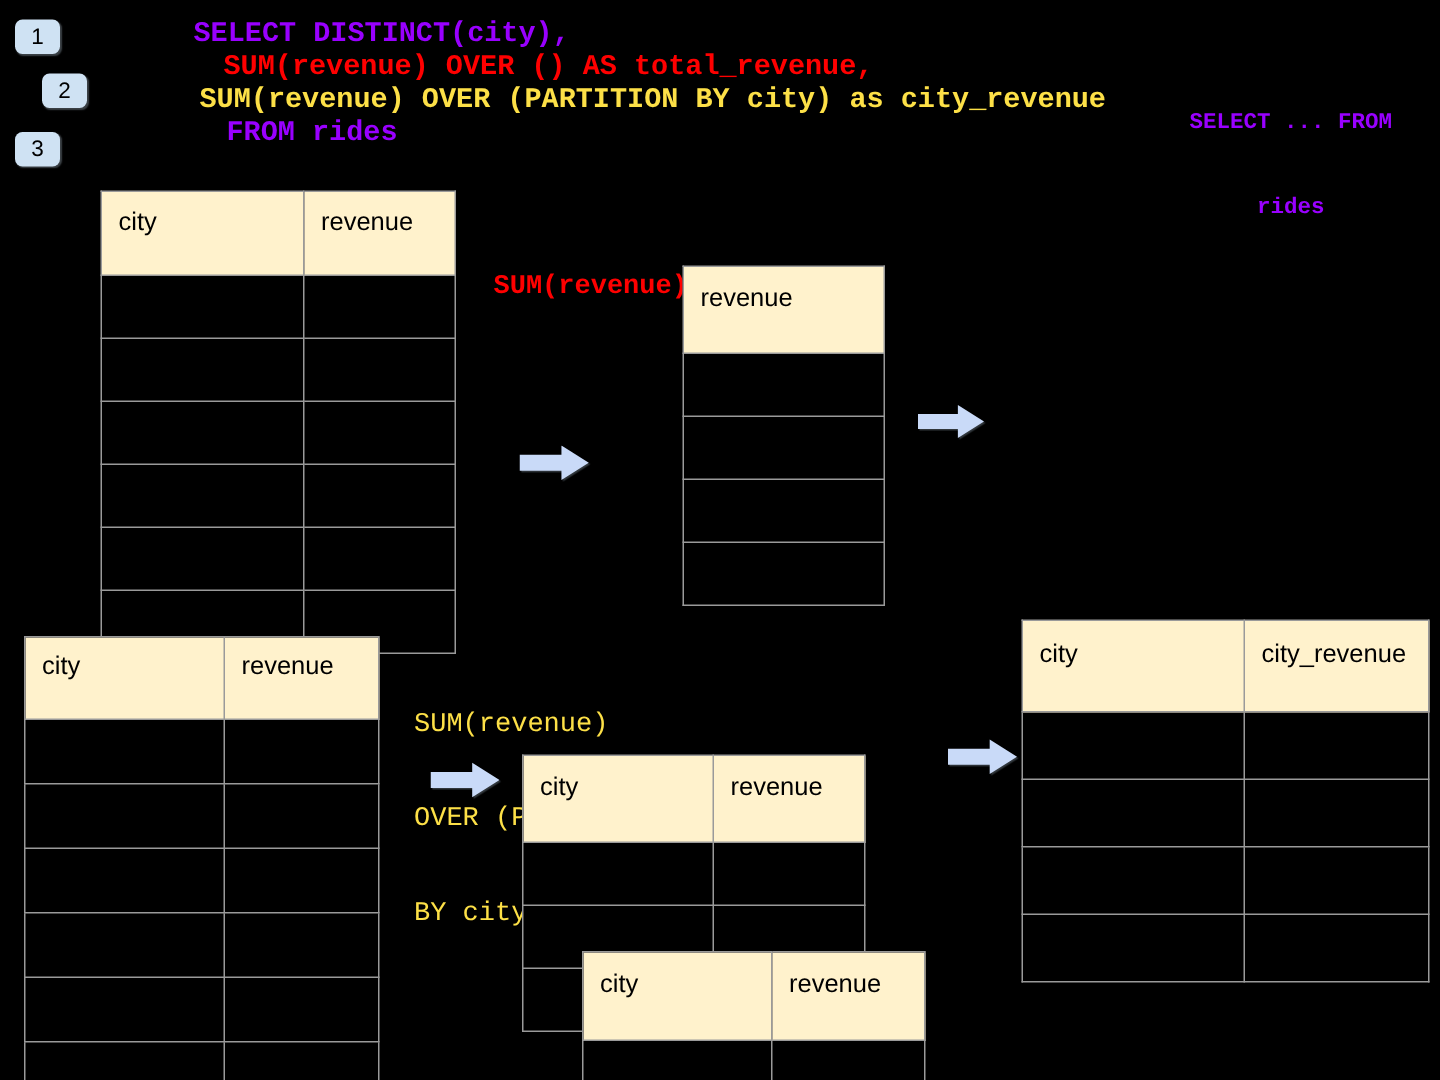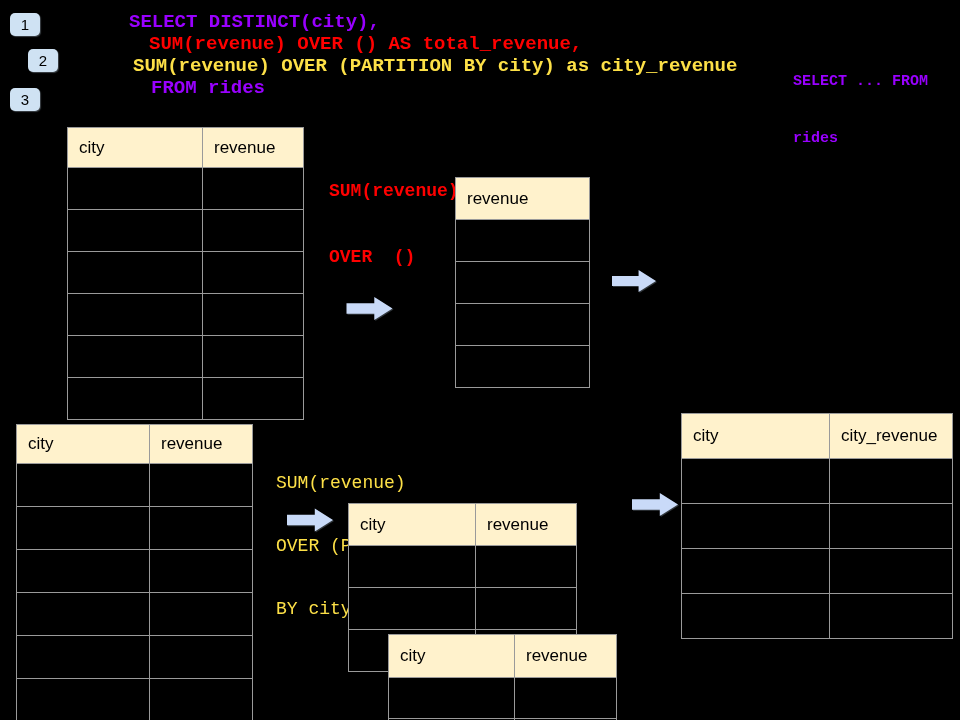--- a/index.html
+++ b/index.html
@@ -13,36 +13,36 @@
   .red{color:#ff0000;margin-left:16px;}
   .green{color:#fde047;}
   #code-l1{left:88px;top:11px;}
   #code-l2{left:133px;top:33px;}
   #code-l3{left:133px;top:55px;}
   #code-l4{left:110px;top:77px;}
   #code-l5{left:110px;top:99px;}
 
   
   .note{position:absolute;font-family:"Liberation Mono",monospace;white-space:pre;}
-  #note-select-from{left:752px;top:34px;font-size:15px;line-height:19px;font-weight:bold;}
+  #note-select-from{left:752px;top:34px;font-size:15px;line-height:19px;font-weight:bold;text-align:center;}
   #note-total{left:313px;top:136px;font-size:18px;line-height:22px;font-weight:bold;}
   #note-partition{left:276px;top:431px;font-size:18px;line-height:21px;font-weight:normal;}
 
   
   .badge{position:absolute;width:30px;height:23px;background:#cfe2f3;border-radius:5px;
          display:flex;align-items:center;justify-content:center;color:#000;
          font-size:15px;box-shadow:1px 1px 1px rgba(110,120,130,.55);}
   #badge-1{left:10px;top:13px;}
   #badge-2{left:28px;top:49px;}
   #badge-3{left:10px;top:88px;}
 
   
   .tbl{position:absolute;border-collapse:collapse;table-layout:fixed;background:#000;}
   .tbl th{background:#fff2cc;color:#000;font-family:"Liberation Sans",sans-serif;
-          font-size:17px;font-weight:normal;text-align:left;padding:0 0 0 11px;
+          font-size:17px;font-weight:normal;text-align:left;padding:0 0 16px 11px;
           border:1px solid #9a9a9a;}
   .tbl td{border:1px solid #9a9a9a;padding:0;}
   #t1{left:67px;top:127px;width:237px;}  #t1 th{height:39px;} #t1 td{height:41px;} #t1 .c1{width:123px;}
   #t2{left:455px;top:177px;width:135px;} #t2 th{height:41px;} #t2 td{height:41px;}
   #t3{left:16px;top:424px;width:237px;}  #t3 th{height:38px;} #t3 td{height:42px;} #t3 .c1{width:121px;}
   #t4{left:348px;top:503px;width:229px;} #t4 th{height:41px;} #t4 td{height:41px;} #t4 .c1{width:115px;}
   #t5{left:388px;top:634px;width:229px;} #t5 th{height:42px;} #t5 td{height:40px;} #t5 .c1{width:114px;}
   #t6{left:681px;top:413px;width:272px;} #t6 th{height:44px;} #t6 td{height:44px;} #t6 .c1{width:136px;}
 
   
@@ -66,21 +66,20 @@
   <div class="code red" id="code-l2">SUM(revenue) OVER () AS total_revenue,</div>
   <div class="code green" id="code-l3">SUM(revenue) OVER (PARTITION BY city) as city_revenue</div>
   <div class="code purple" id="code-l4">FROM rides</div>
 
   <div class="note purple" id="note-select-from">
     <div>SELECT ... FROM</div>
     <div>rides</div>
   </div>
   <div class="note red" id="note-total">
     <div>SUM(revenue)</div>
-    <div>OVER  ()</div>
   </div>
   <div class="note green" id="note-partition">
     <div>SUM(revenue)</div>
     <div>OVER (PARTITION</div>
     <div>BY city)</div>
   </div>
 
   <table class="tbl" id="t1">
     <thead>
         <tr>

